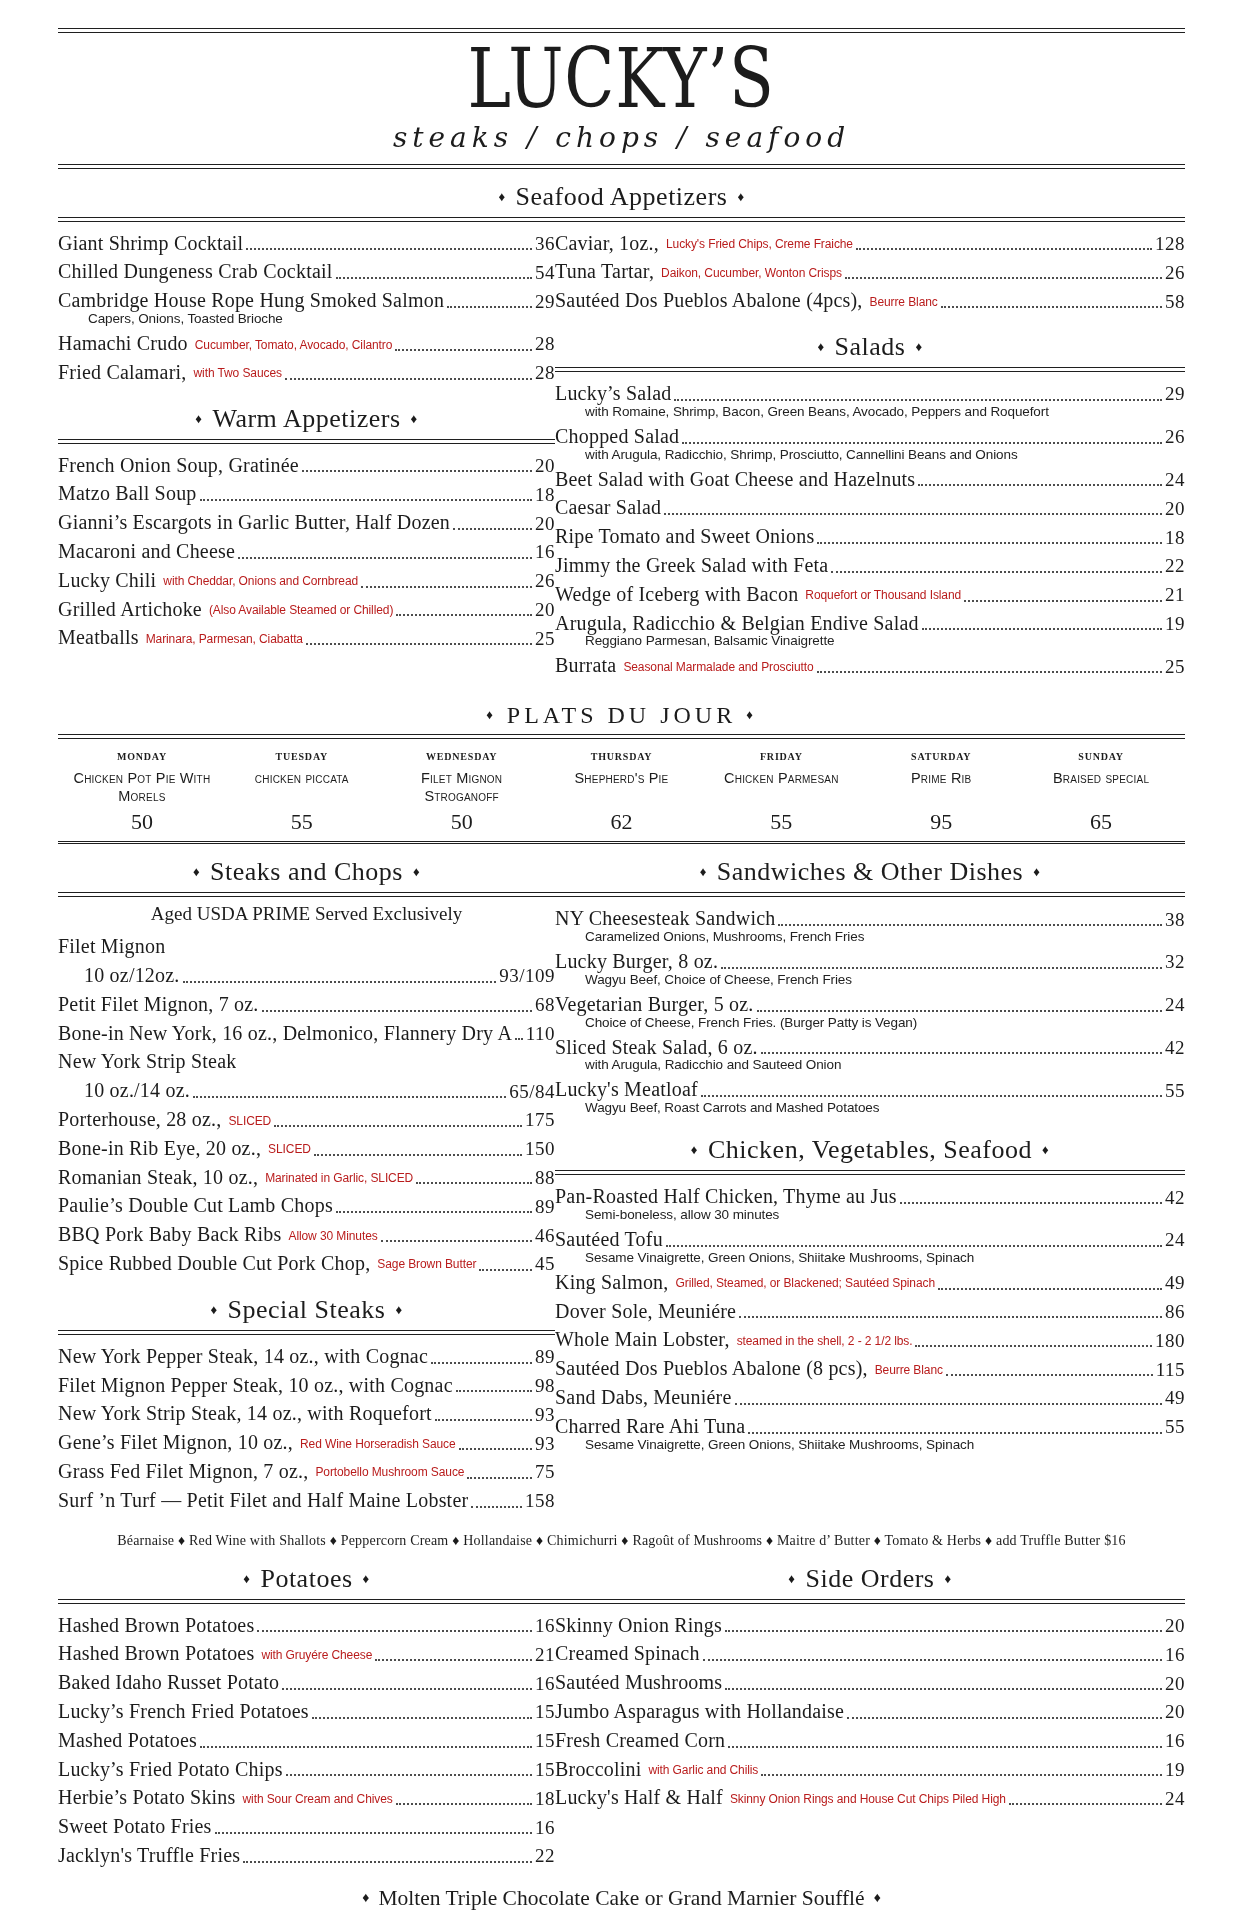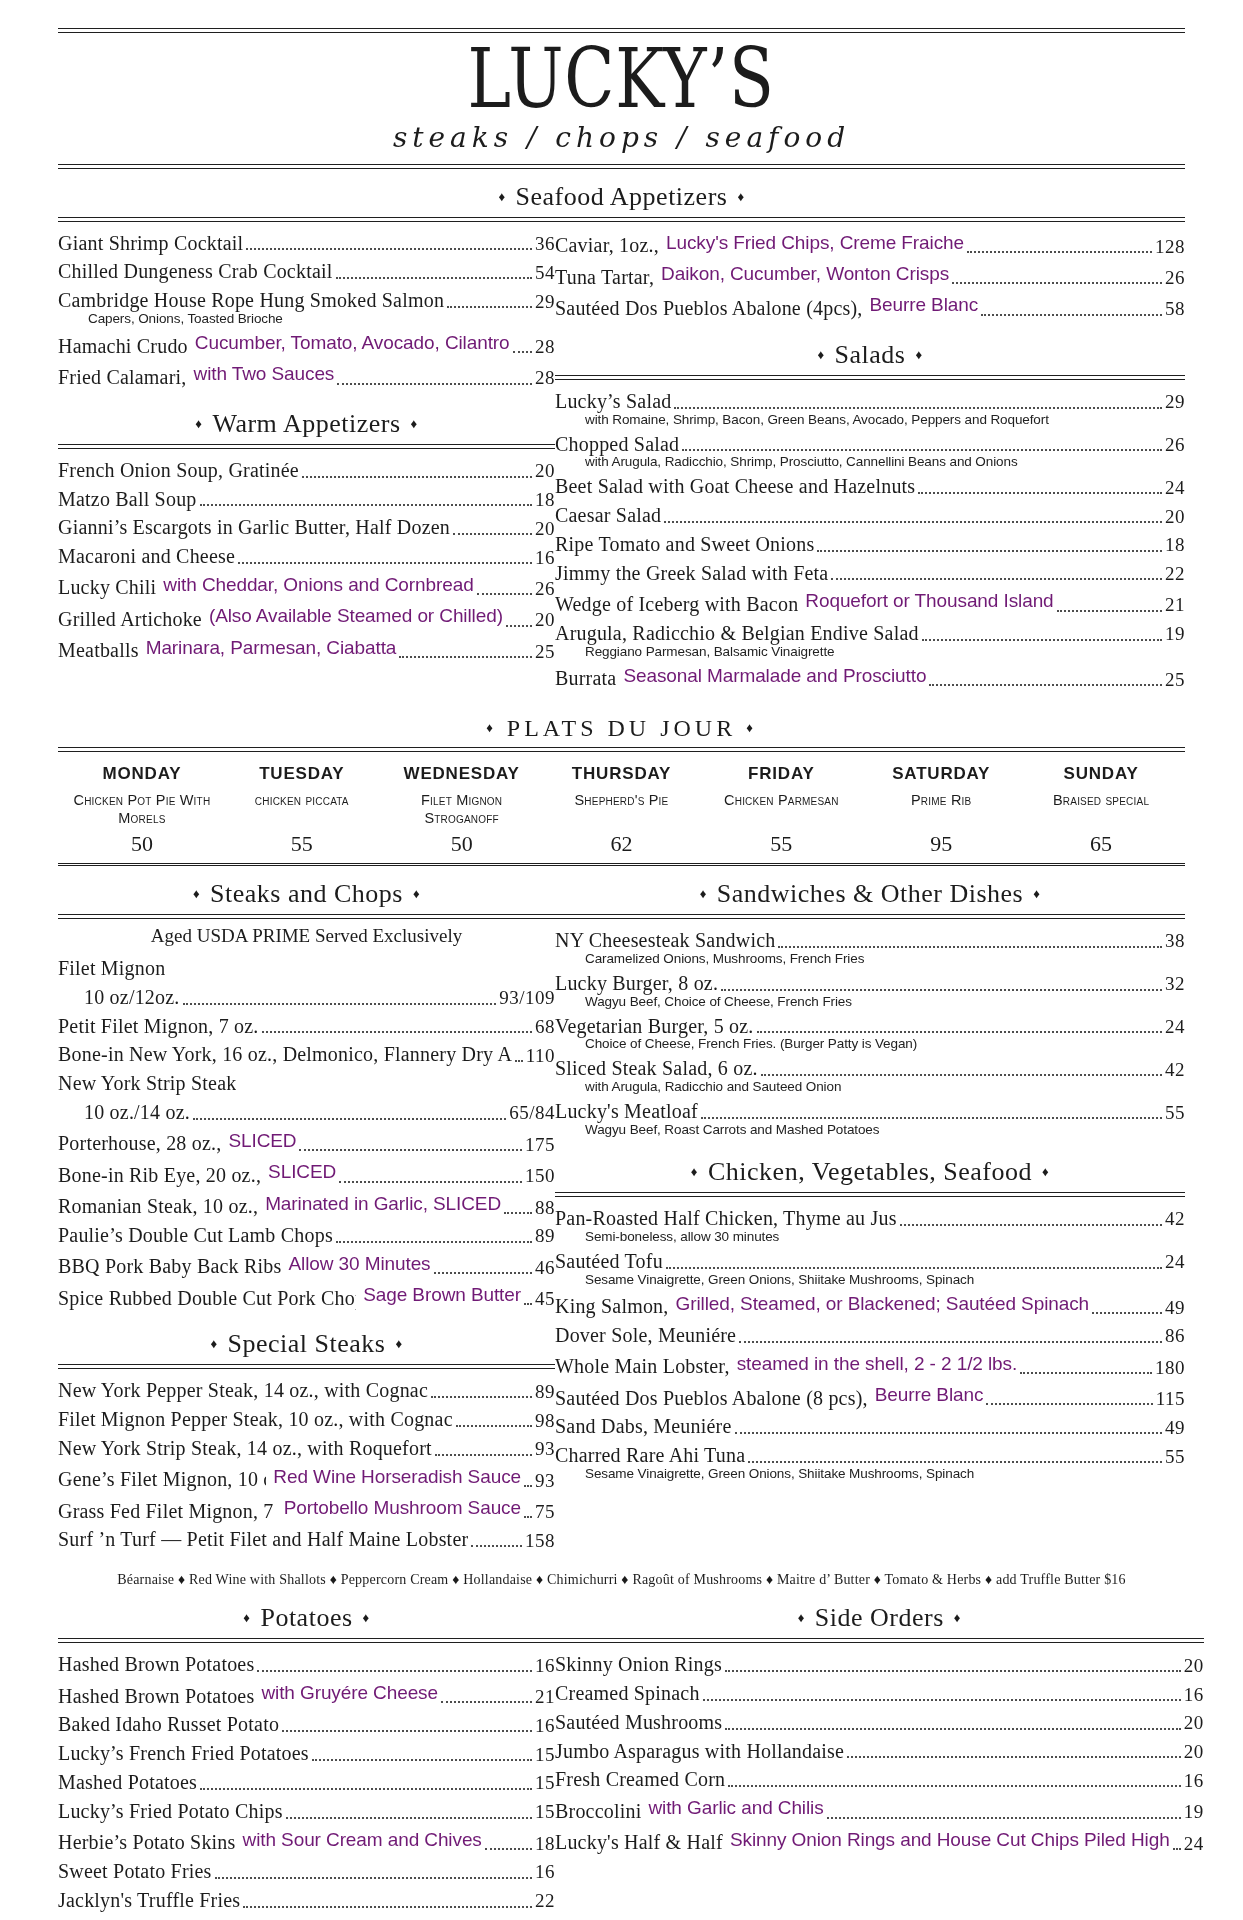--- a/index.html
+++ b/index.html
@@ -31,36 +31,36 @@
   .plats-h { font-size:24px; letter-spacing:4px; margin-top:18px; }
   .plats-h .sec-t { text-transform:uppercase; }
 
   
   .grid { display:grid; grid-template-columns:497px 1fr; }
 
   .items { padding:7px 0 4px; }
   .item { display:flex; align-items:flex-end; line-height:1.44; min-width:0; }
   .iname { font-size:20px; white-space:nowrap; letter-spacing:.2px; min-width:0; overflow:hidden; }
   .idesc {
-    font-family:"Liberation Sans", sans-serif; font-size:19px; letter-spacing:-.1px;
-    white-space:nowrap; margin-left:7px; padding-bottom:4px; color:#701a75;
+    font-family:"Liberation Sans", sans-serif; font-size:12px; letter-spacing:-.1px;
+    white-space:nowrap; margin-left:7px; padding-bottom:4px; color:#b91c1c;
   }
   .dots { flex:1 1 8px; min-width:8px; border-bottom:2px dotted #4d4d4d; margin:0 3px 7px 3px; }
   .iprice { font-size:19px; letter-spacing:.5px; white-space:nowrap; }
   .isub {
     font-family:"Liberation Sans", sans-serif; font-size:13.5px; letter-spacing:-.1px;
     margin:-4px 0 3px 30px; color:#222;
   }
   .ind { margin-left:26px; }
 
   .note { text-align:center; font-size:19px; margin:6px 0 0; }
 
   
   .plats { display:grid; grid-template-columns:repeat(7,1fr); text-align:center; padding:12px 4px 6px; }
-  .dayname { font-family:Liberation Sans, sans-serif; font-weight:bold; font-size:17px; letter-spacing:.8px; }
+  .dayname { font-family:Liberation Serif, serif; font-weight:bold; font-size:10px; letter-spacing:.8px; }
   .daydish {
     font-family:"Liberation Sans", sans-serif; font-variant:small-caps;
     font-size:14.5px; letter-spacing:.2px; margin-top:7px; min-height:38px; line-height:1.25;
   }
   .dayprice { font-size:22px; margin-top:2px; }
 
   .sauces { text-align:center; font-size:14px; letter-spacing:.2px; margin:14px 0 2px; white-space:nowrap; }
 
   .dessert { text-align:center; font-size:21.5px; margin-top:12px; }
   .dessert .dia2 { font-size:14px; vertical-align:3px; margin:0 9px; }

